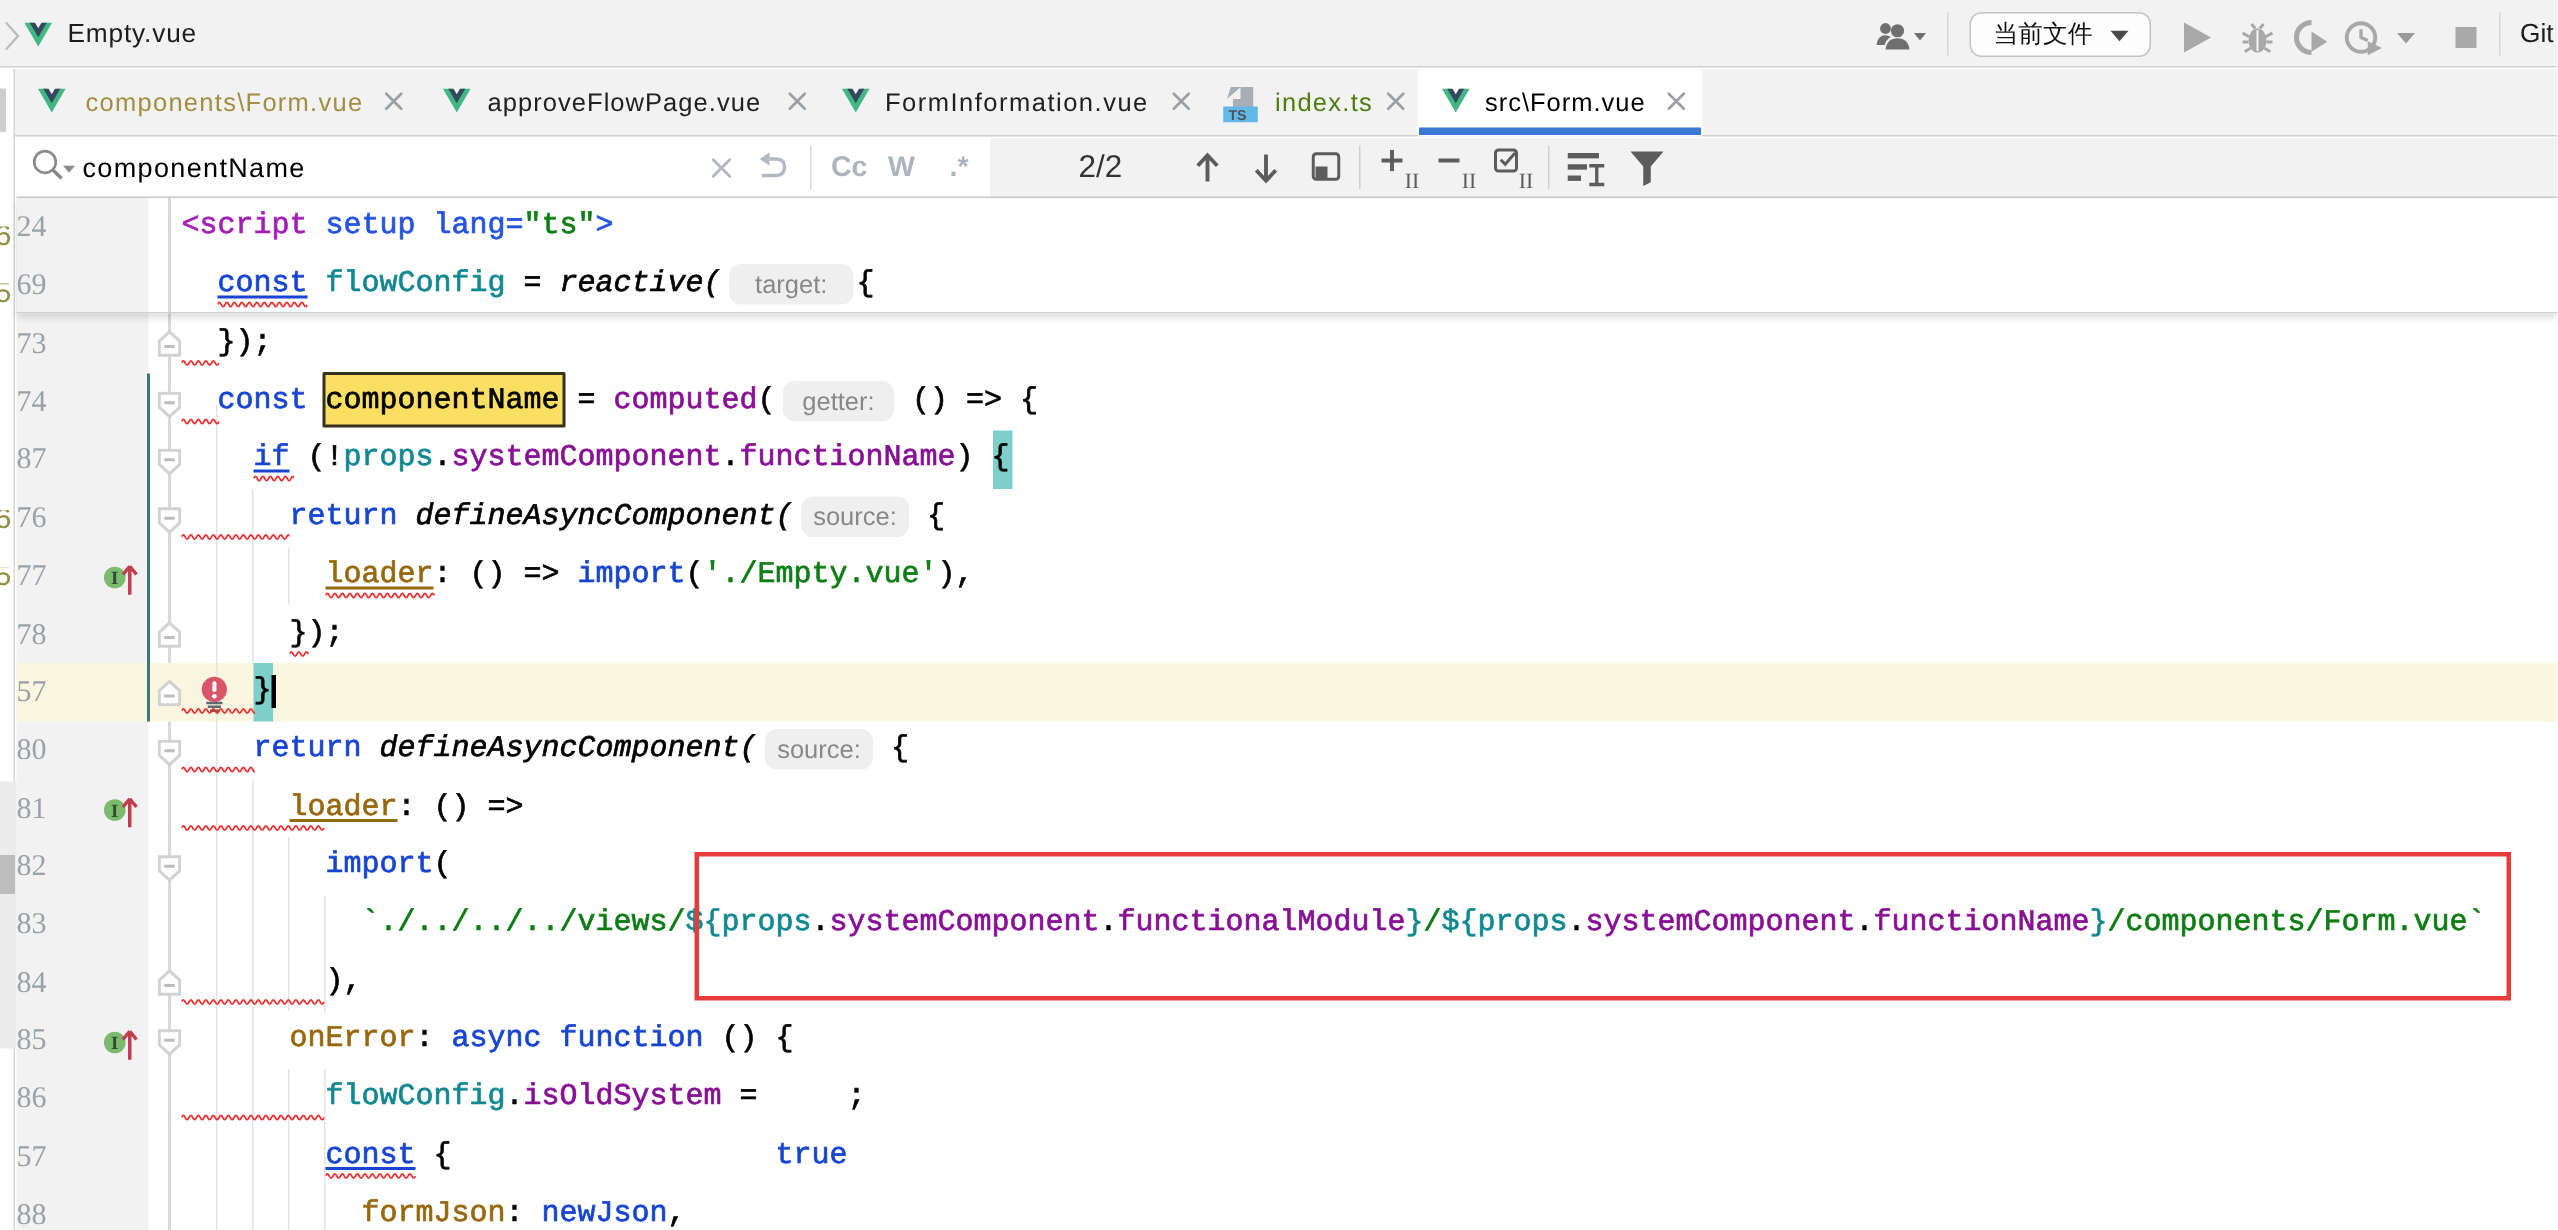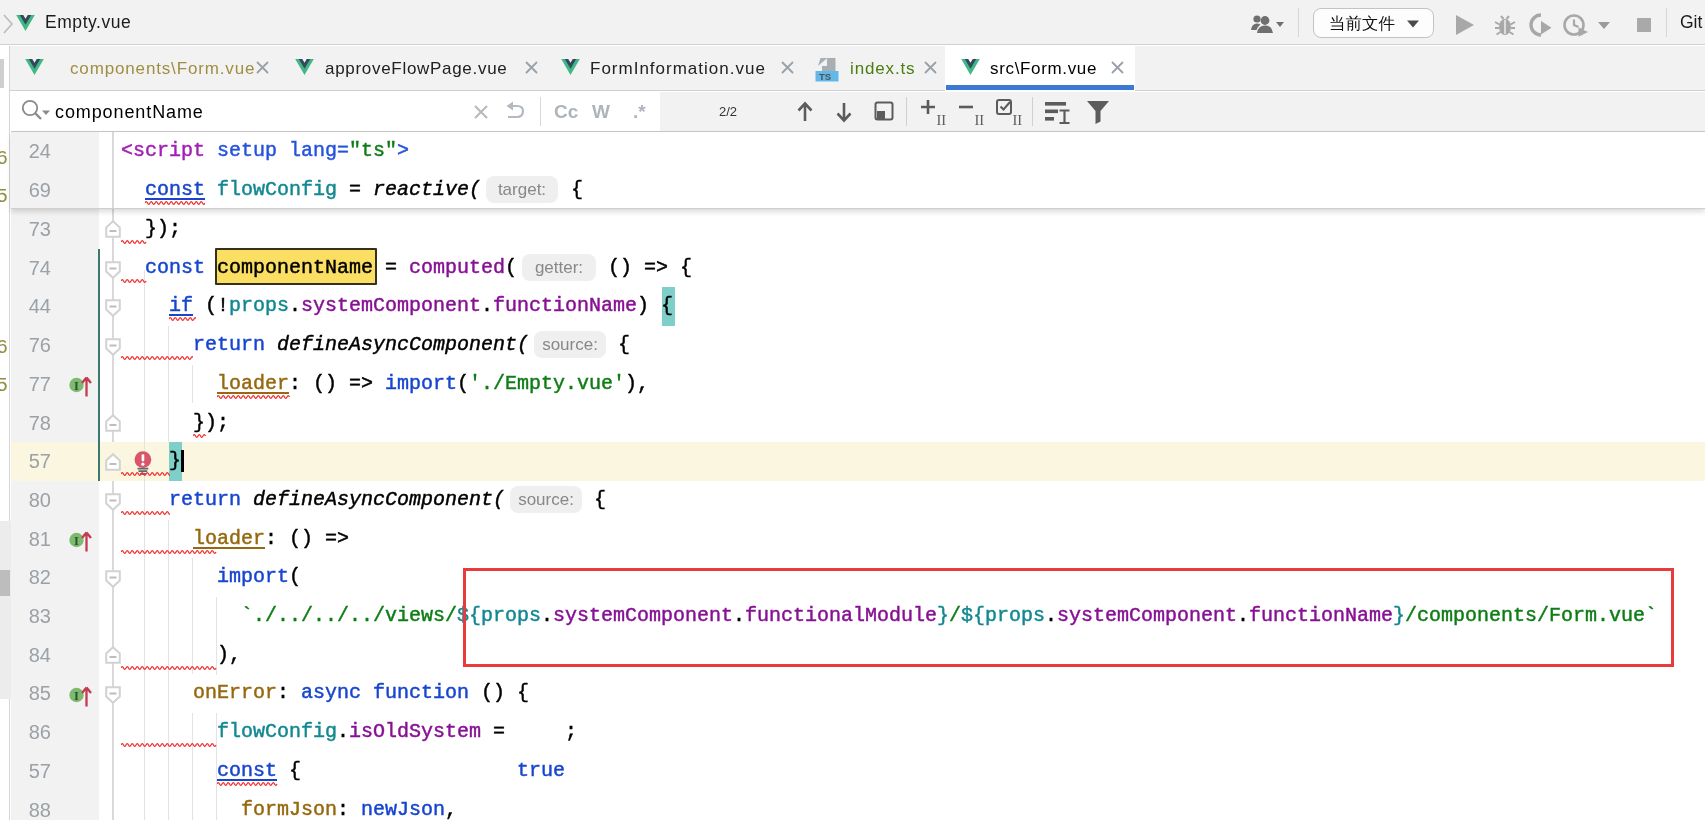--- a/index.html
+++ b/index.html
@@ -1,18 +1,18 @@
 <!DOCTYPE html>
 <html><head><meta charset="utf-8"><style>
 *{margin:0;padding:0;box-sizing:border-box}
 html,body{width:1705px;height:820px;overflow:hidden}
 body{font-family:"Liberation Sans",sans-serif;background:#fff;position:relative}
 .abs{position:absolute}
 .mono{font-family:"Liberation Mono",monospace;font-size:20px;line-height:38.7px;height:38.7px;white-space:pre;-webkit-text-stroke:0.45px currentColor}
-.ln{font-family:Liberation Sans, sans-serif;font-size:20px;line-height:38.7px;height:38.7px;color:#9aa1a7;text-align:right;width:40px}
+.ln{font-family:Liberation Serif, serif;font-size:20px;line-height:38.7px;height:38.7px;color:#9aa1a7;width:40px}
 .kw{color:#1745cf}
 .tag{color:#a21eb4}
 .attr{color:#2553dd}
 .str{color:#0e7d15}
 .teal{color:#128890}
 .mem{color:#871094}
 .brn{color:#96680f}
 .blk{color:#000}
 .ital{font-style:italic;color:#000}
 .ul{text-decoration:underline;text-underline-offset:2.5px;text-decoration-thickness:1.6px}
@@ -64,21 +64,21 @@
 <div class="abs" style="left:1637px;top:18px;width:14px;height:14px;background:#a9a9a9"></div>
 <div class="abs" style="left:1666px;top:8px;width:1px;height:29px;background:#d6d6d6"></div>
 <div class="abs" style="left:1680px;top:0;height:45px;line-height:45px;font-size:17.5px;color:#1c1c1c">Git</div>
 <div class="abs" style="left:10px;top:46px;width:1695px;height:45px;background:#f2f2f2;border-bottom:1px solid #d1d1d1"></div>
 <div class="abs" style="left:945px;top:46px;width:190px;height:45px;background:#fff"></div>
 <div class="abs" style="left:946px;top:85px;width:188px;height:5px;background:#3b79d2"></div>
 <svg class="abs" style="left:25px;top:59px" width="19" height="16" viewBox="0 0 40 34.4">
     <polygon points="0,0 12.2,0 20,13.1 27.8,0 40,0 20,34.4" fill="#41b883"></polygon>
     <polygon points="7.6,0 15.2,0 20,8.2 24.8,0 32.4,0 20,21.1" fill="#35495e"></polygon>
   </svg>
-<div class="abs tabtxt" style="left:70px;top:46px;color:#a08e42;letter-spacing:0.85px">components\Form.vue</div>
+<div class="abs tabtxt" style="left:57px;top:46px;color:#a08e42;letter-spacing:0.85px">components\Form.vue</div>
 <svg class="abs" style="left:256px;top:61px" width="13" height="13">
     <path d="M1.5 1.5 L11.5 11.5 M11.5 1.5 L1.5 11.5" stroke="#9aa0a6" stroke-width="1.8" stroke-linecap="round"></path>
   </svg>
 <svg class="abs" style="left:295px;top:59px" width="19" height="16" viewBox="0 0 40 34.4">
     <polygon points="0,0 12.2,0 20,13.1 27.8,0 40,0 20,34.4" fill="#41b883"></polygon>
     <polygon points="7.6,0 15.2,0 20,8.2 24.8,0 32.4,0 20,21.1" fill="#35495e"></polygon>
   </svg>
 <div class="abs tabtxt" style="left:325px;top:46px;color:#212121;letter-spacing:0.7px">approveFlowPage.vue</div>
 <svg class="abs" style="left:525px;top:61px" width="13" height="13">
     <path d="M1.5 1.5 L11.5 11.5 M11.5 1.5 L1.5 11.5" stroke="#9aa0a6" stroke-width="1.8" stroke-linecap="round"></path>
@@ -125,21 +125,21 @@
     <path d="M1.5 1.5 L12.5 12.5 M12.5 1.5 L1.5 12.5" stroke="#b3b9c0" stroke-width="2.0" stroke-linecap="round"></path>
   </svg>
 <svg class="abs" style="left:504px;top:101px" width="22" height="22">
 <path d="M4 16 L13 16 Q19 16 19 10 Q19 5 13 5 L9 5" stroke="#b3b9c0" stroke-width="2.2" fill="none"></path>
 <path d="M9 0.5 L2.5 5 L9 9.5 z" fill="#b3b9c0"></path>
   </svg>
 <div class="abs" style="left:540px;top:97px;width:1px;height:29px;background:#d8d8d8"></div>
 <div class="abs" style="left:554px;top:92px;height:40px;line-height:40px;font-size:19px;font-weight:bold;color:#aeb4bb">Cc</div>
 <div class="abs" style="left:592px;top:92px;height:40px;line-height:40px;font-size:19px;font-weight:bold;color:#aeb4bb">W</div>
 <div class="abs" style="left:633px;top:92px;height:40px;line-height:40px;font-size:19px;font-weight:bold;color:#aeb4bb">.*</div>
-<div class="abs" style="left:719px;top:92px;height:40px;line-height:40px;font-size:13px;color:#333">2/2</div>
+<div class="abs" style="left:719px;top:92px;height:40px;line-height:40px;font-size:21px;color:#333">2/2</div>
 <svg class="abs" style="left:796px;top:101px" width="18" height="22">
 <path d="M9 20 L9 3 M2.5 9.5 L9 2.5 L15.5 9.5" stroke="#5c5c5c" stroke-width="2.6" fill="none"></path>
   </svg>
 <svg class="abs" style="left:835px;top:101px" width="18" height="22">
 <path d="M9 2 L9 19 M2.5 12.5 L9 19.5 L15.5 12.5" stroke="#5c5c5c" stroke-width="2.6" fill="none"></path>
   </svg>
 <svg class="abs" style="left:874px;top:101px" width="20" height="20">
 <rect x="1.5" y="1.5" width="17" height="17" rx="2" stroke="#5c5c5c" stroke-width="2" fill="none"></rect>
 <rect x="3" y="10" width="8" height="8" fill="#5c5c5c"></rect>
   </svg>
@@ -189,21 +189,21 @@
 <div class="abs mono blk" style="left:277.0px;top:132.0px"> </div>
 <div class="abs mono attr" style="left:289.0px;top:132.0px">lang</div>
 <div class="abs mono attr" style="left:337.0px;top:132.0px">=</div>
 <div class="abs mono str" style="left:349.0px;top:132.0px">"ts"</div>
 <div class="abs mono attr" style="left:397.0px;top:132.0px">&gt;</div>
 <div class="abs mono kw ul" style="left:145.0px;top:170.7px">const</div>
 <div class="abs mono blk" style="left:205.0px;top:170.7px"> </div>
 <div class="abs mono teal" style="left:217.0px;top:170.7px">flowConfig</div>
 <div class="abs mono blk" style="left:337.0px;top:170.7px"> = </div>
 <div class="abs mono ital" style="left:373.0px;top:170.7px">reactive(</div>
-<div class="pill" style="left:486.0px;top:175.7px;width:72px">target:</div>
+<div class="pill" style="left:486.0px;top:175.7px;width:83px">target:</div>
 <div class="abs mono blk" style="left:559.0px;top:170.7px"> {</div>
 <div class="abs mono blk" style="left:145.0px;top:210.0px">});</div>
 <div class="abs mono kw" style="left:145.0px;top:248.7px">const</div>
 <div class="abs mono blk" style="left:205.0px;top:248.7px"> </div>
 <div class="abs mono blk" style="left:217.0px;top:248.7px">componentName</div>
 <div class="abs mono blk" style="left:373.0px;top:248.7px"> = </div>
 <div class="abs mono mem" style="left:409.0px;top:248.7px">computed</div>
 <div class="abs mono blk" style="left:505.0px;top:248.7px">(</div>
 <div class="pill" style="left:522.0px;top:253.7px;width:74px">getter:</div>
 <div class="abs mono blk" style="left:596.0px;top:248.7px"> () =&gt; {</div>
@@ -270,21 +270,21 @@
 <div class="abs mono kw ul" style="left:217.0px;top:751.8px">const</div>
 <div class="abs mono blk" style="left:277.0px;top:751.8px"> {</div>
 <div class="abs mono brn" style="left:241.0px;top:790.5px">formJson</div>
 <div class="abs mono blk" style="left:337.0px;top:790.5px">: </div>
 <div class="abs mono kw" style="left:361.0px;top:790.5px">newJson</div>
 <div class="abs mono blk" style="left:445.0px;top:790.5px">,</div>
 <div class="abs ln" style="left:11px;top:132.0px">24</div>
 <div class="abs ln" style="left:11px;top:170.7px">69</div>
 <div class="abs ln" style="left:11px;top:210.0px">73</div>
 <div class="abs ln" style="left:11px;top:248.7px">74</div>
-<div class="abs ln" style="left:11px;top:287.4px">44</div>
+<div class="abs ln" style="left:11px;top:287.4px">87</div>
 <div class="abs ln" style="left:11px;top:326.1px">76</div>
 <div class="abs ln" style="left:11px;top:364.8px">77</div>
 <div class="abs ln" style="left:11px;top:403.5px">78</div>
 <div class="abs ln" style="left:11px;top:442.2px">57</div>
 <div class="abs ln" style="left:11px;top:480.9px">80</div>
 <div class="abs ln" style="left:11px;top:519.6px">81</div>
 <div class="abs ln" style="left:11px;top:558.3px">82</div>
 <div class="abs ln" style="left:11px;top:597.0px">83</div>
 <div class="abs ln" style="left:11px;top:635.7px">84</div>
 <div class="abs ln" style="left:11px;top:674.4px">85</div>

